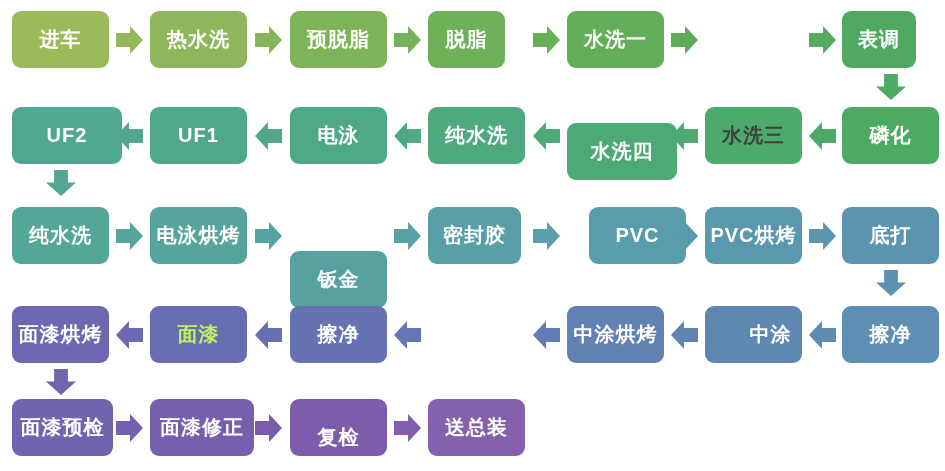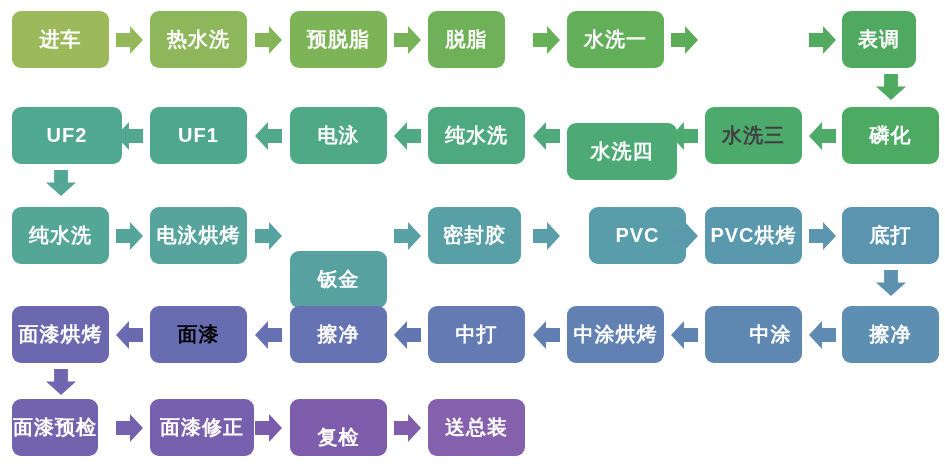--- a/index.html
+++ b/index.html
@@ -132,43 +132,40 @@
     </div>
     <div class="arrow arrow-right" style="left: 809px; top: 222px; background: rgb(91, 150, 174);"></div>
     <div class="box" style="left: 12px; top: 306px; width: 97px; height: 57px; border-radius: 9px; background: rgb(108, 104, 176);">
       <span style="color: rgb(255, 255, 255);">面漆烘烤</span>
     </div>
     <div class="box" style="left: 842px; top: 207px; width: 97px; height: 57px; border-radius: 9px; background: rgb(91, 148, 175);">
       <span style="color: rgb(255, 255, 255);">底打</span>
     </div>
     <div class="arrow arrow-left" style="left: 116px; top: 321px; background: rgb(106, 106, 177);"></div>
     <div class="box" style="left: 150px; top: 306px; width: 97px; height: 57px; border-radius: 9px; background: rgb(104, 109, 177);">
-      <span style="color: #000000;">面漆</span>
+      <span style="color: #bef264;">面漆</span>
     </div>
     <div class="arrow arrow-left" style="left: 255px; top: 321px; background: rgb(102, 112, 178);"></div>
     <div class="box" style="left: 290px; top: 306px; width: 97px; height: 57px; border-radius: 9px; background: rgb(101, 115, 178);">
       <span style="color: rgb(255, 255, 255);">擦净</span>
     </div>
     <div class="arrow arrow-left" style="left: 394px; top: 321px; background: rgb(100, 118, 178);"></div>
-    <div class="box" style="left: 428px; top: 306px; width: 97px; height: 57px; border-radius: 9px; background: rgb(99, 122, 178);">
-      <span style="color: rgb(255, 255, 255);">中打</span>
-    </div>
     <div class="arrow arrow-left" style="left: 533px; top: 321px; background: rgb(97, 126, 178);"></div>
     <div class="box" style="left: 567px; top: 306px; width: 97px; height: 57px; border-radius: 9px; background: rgb(96, 129, 178);">
       <span style="color: rgb(255, 255, 255);">中涂烘烤</span>
     </div>
     <div class="arrow arrow-left" style="left: 671px; top: 321px; background: rgb(95, 132, 178);"></div>
     <div class="box" style="left: 705px; top: 306px; width: 97px; height: 57px; border-radius: 9px; background: rgb(94, 136, 178); padding-left: 36px;">
       <span style="color: rgb(255, 255, 255);">中涂</span>
     </div>
     <div class="arrow arrow-left" style="left: 809px; top: 321px; background: rgb(93, 139, 178);"></div>
     <div class="box" style="left: 842px; top: 306px; width: 97px; height: 57px; border-radius: 9px; background: rgb(92, 143, 177);">
       <span style="color: rgb(255, 255, 255);">擦净</span>
     </div>
-    <div class="box" style="left: 12px; top: 399px; width: 86px; height: 57px; border-radius: 9px; background: rgb(113, 99, 174);">
+    <div class="box" style="left: 12px; top: 399px; width: 101px; height: 57px; border-radius: 9px; background: rgb(113, 99, 174);">
       <span style="color: rgb(255, 255, 255);">面漆预检</span>
     </div>
     <div class="arrow arrow-right" style="left: 116px; top: 414px; background: rgb(115, 97, 174);"></div>
     <div class="box" style="left: 150px; top: 399px; width: 104px; height: 57px; border-radius: 9px; background: rgb(118, 95, 173);">
       <span style="color: rgb(255, 255, 255);">面漆修正</span>
     </div>
     <div class="arrow arrow-right" style="left: 255px; top: 414px; background: rgb(121, 93, 172);"></div>
     <div class="box" style="left: 290px; top: 399px; width: 97px; height: 57px; border-radius: 9px; background: rgb(124, 92, 171);">
       <span style="color: rgb(255, 255, 255); margin-top: 20px;">复检</span>
     </div>

